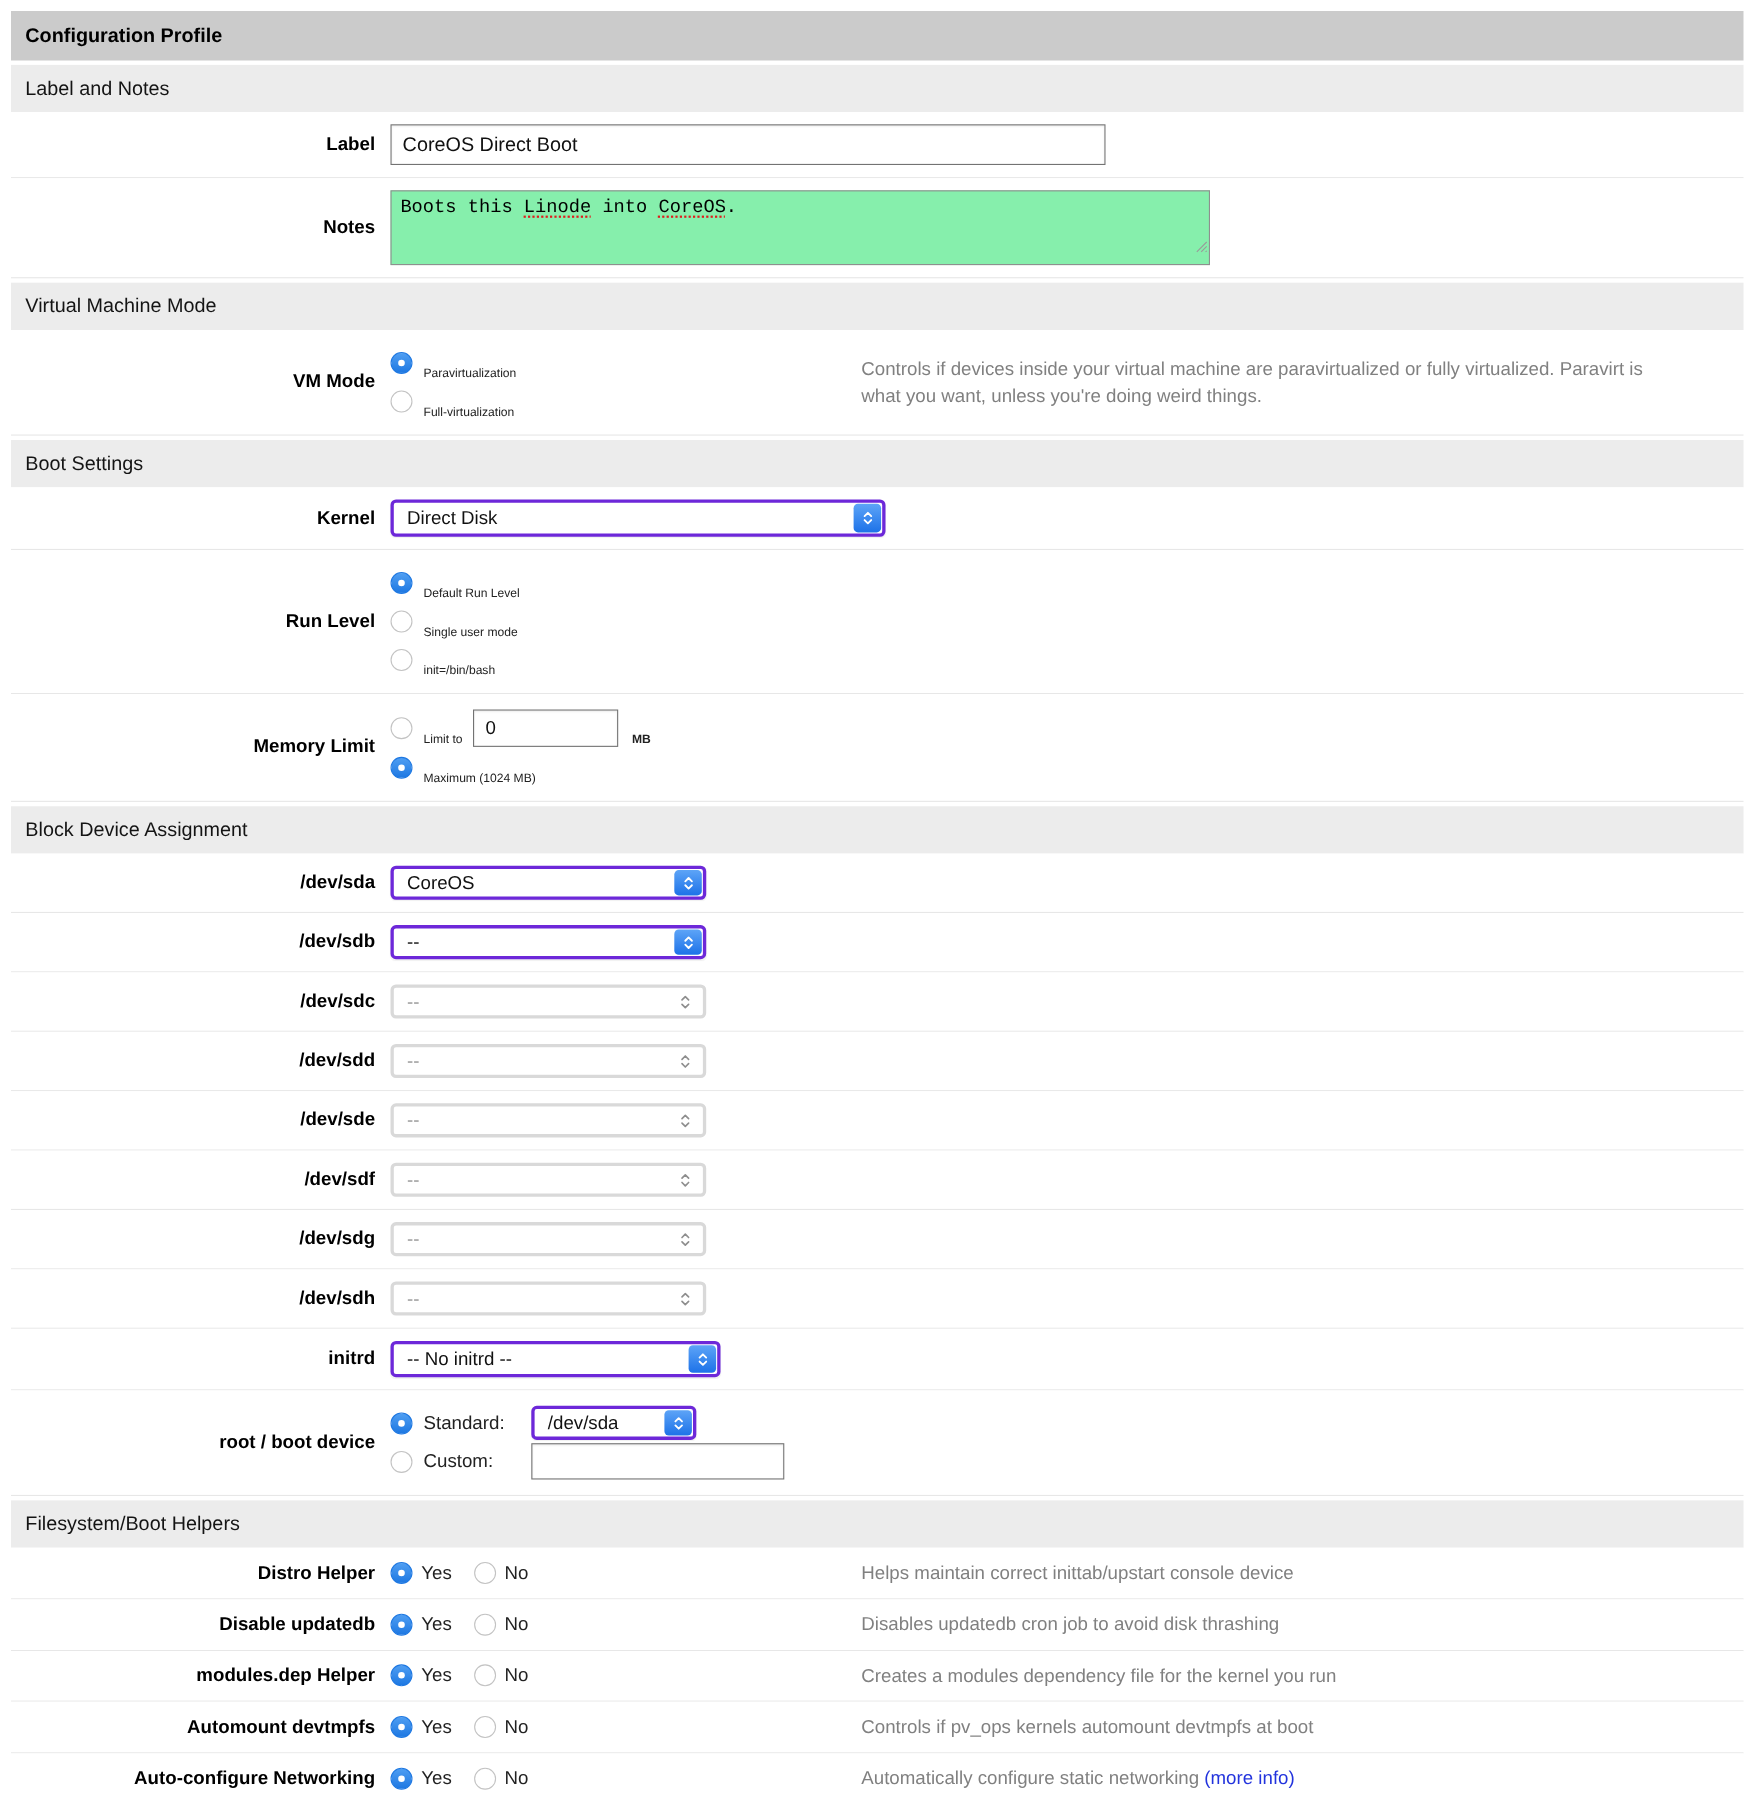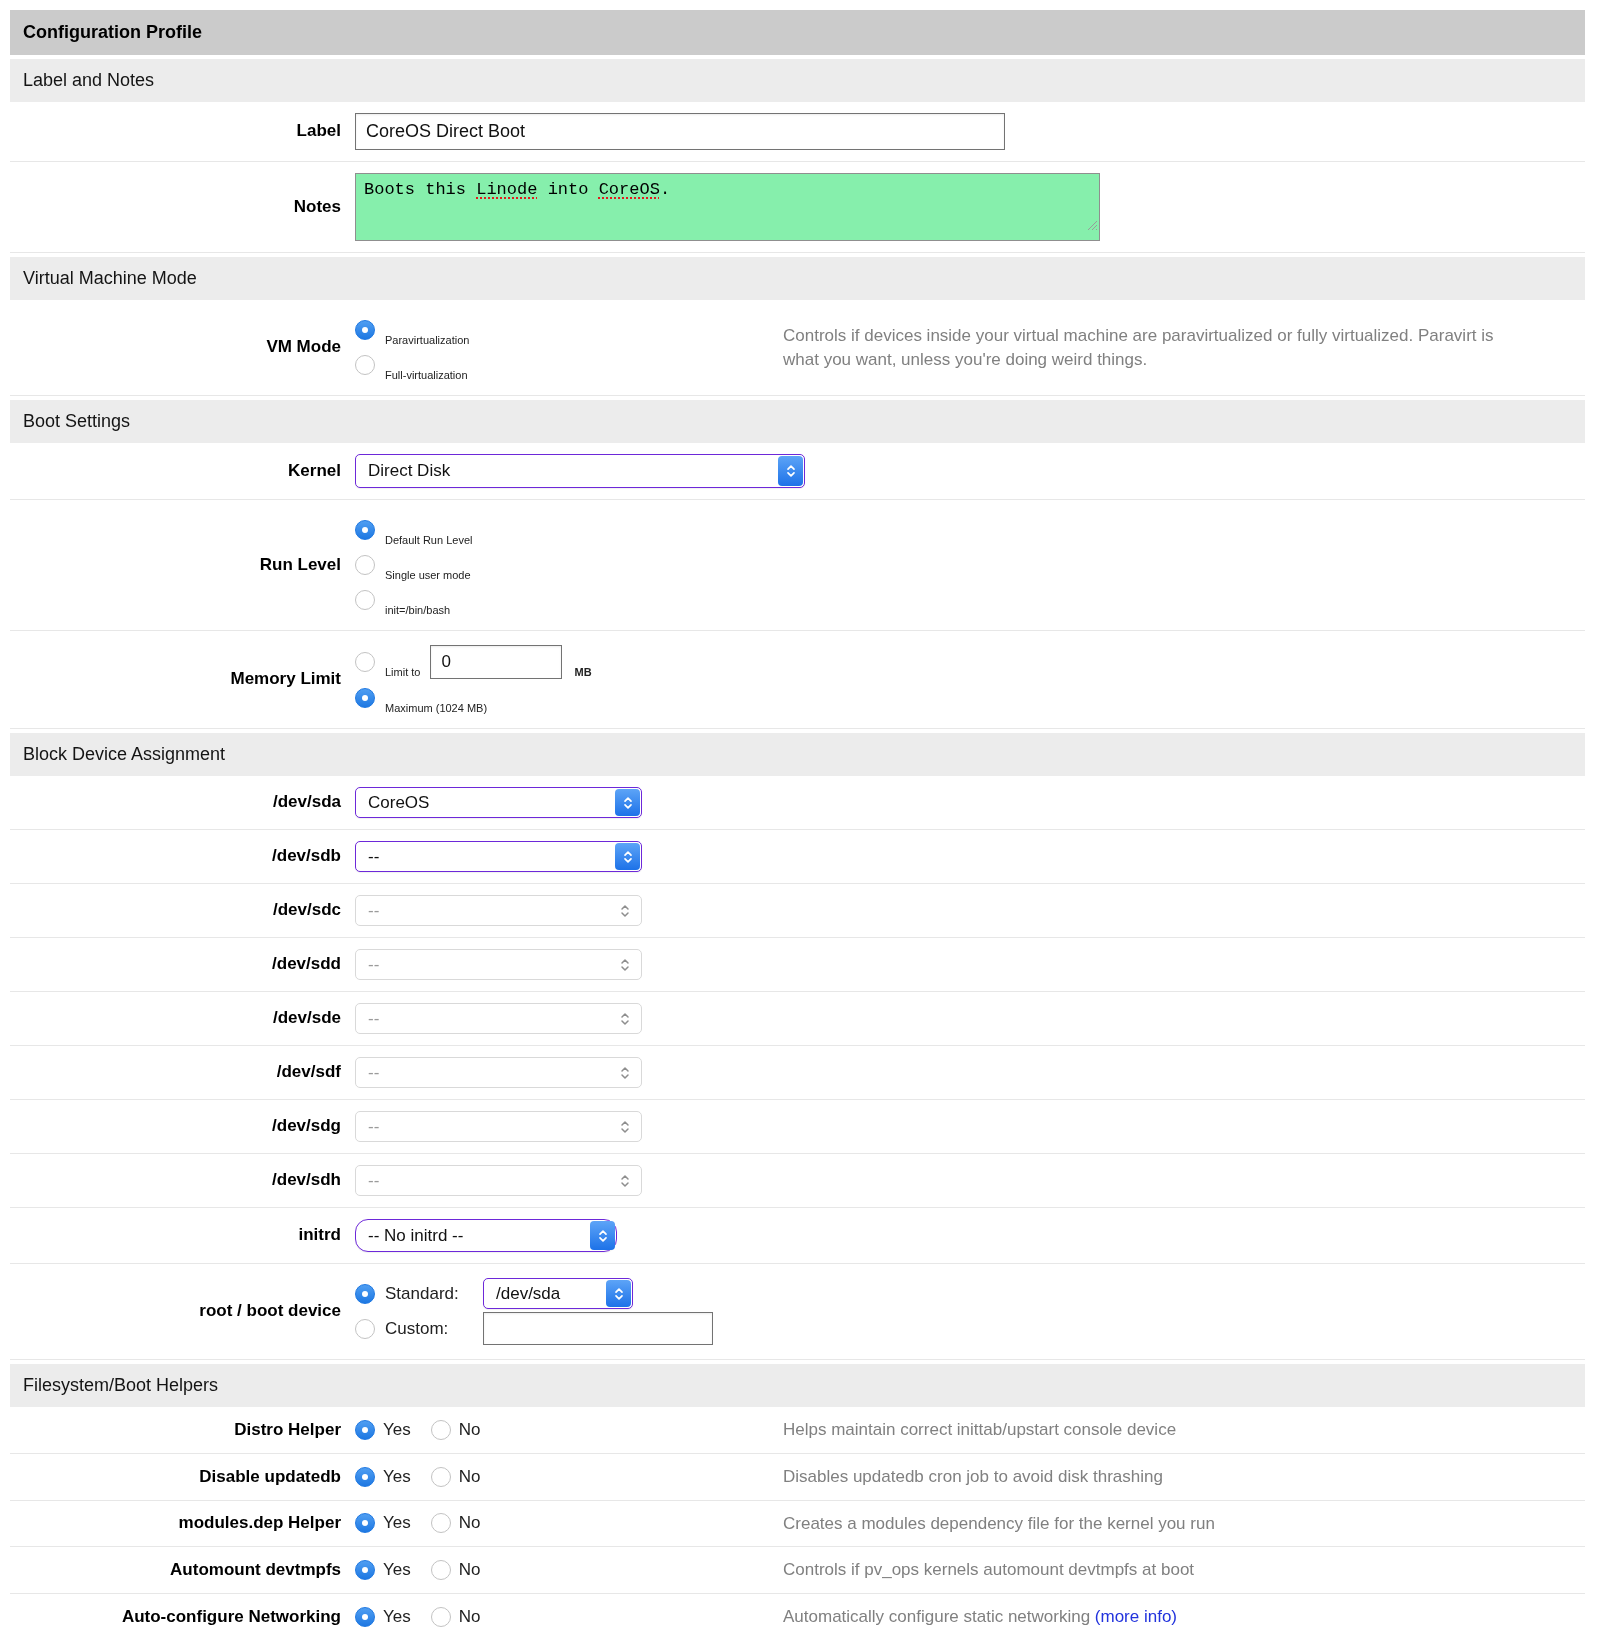--- a/index.html
+++ b/index.html
@@ -90,21 +90,21 @@
     text-decoration-color:#e01b1b;
     text-decoration-thickness:2px;
     text-underline-offset:3px;
   }
   .resize-grip{position:absolute;right:1px;bottom:1px;}
 
   
   .select-control{
     position:relative;
     background:#fff;
-    border:1px solid #6d28d9;
+    border:3px solid #6d28d9;
     border-radius:5px;
     box-shadow:0 1px 1px rgba(0,0,0,0.06);
     display:flex;
     align-items:center;
     box-sizing:border-box;
   }
   .select-control .sel-text{
     padding-left:12px;
     font-size:17px;
     color:#111;
@@ -122,21 +122,21 @@
     border-color:#d9d9d9;
     box-shadow:none;
   }
   .select-control.disabled .sel-text{color:#9b9b9b;}
   .select-control.disabled .stepper{
     background:none;
     right:4px;
   }
   .sel-kernel{width:450px;height:34px;}
   .sel-block{width:287px;height:31px;}
-  .sel-initrd{width:262px;height:33px;border-radius:13px;}
+  .sel-initrd{width:300px;height:33px;}
   .sel-standard{width:150px;height:31px;display:inline-flex;}
 
   
   .radio{
     width:20px;height:20px;
     border-radius:50%;
     background:#fff;
     border:1px solid #c3c3c3;
     box-sizing:border-box;
     display:inline-block;

